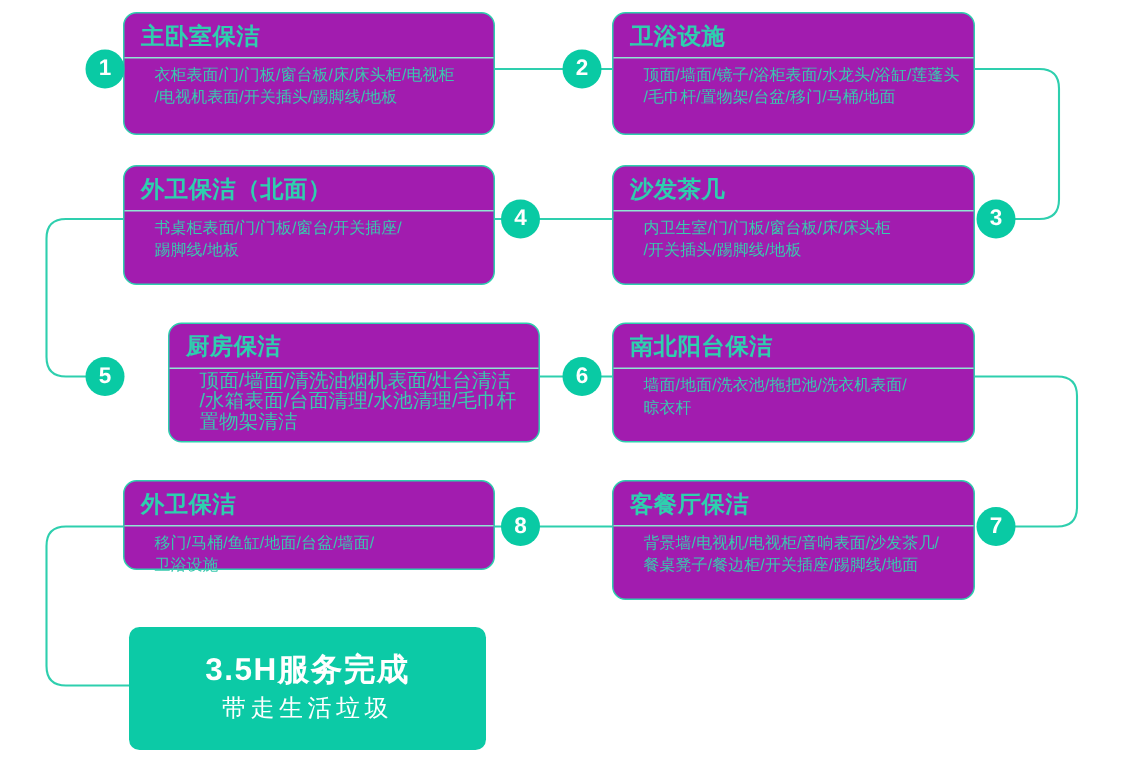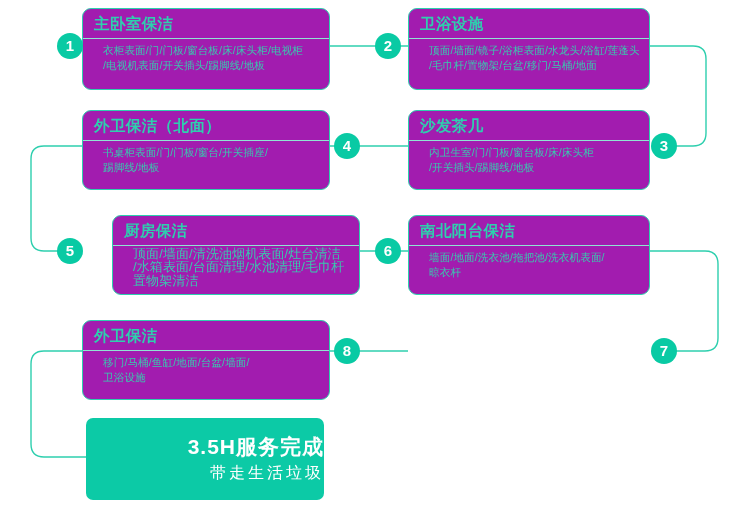--- a/index.html
+++ b/index.html
@@ -66,21 +66,21 @@
   
   #banner{
     position:absolute;
     left:86px;top:418px;
     width:238px;height:82px;
     background:#0ccaa6;
     border-radius:7px;
     z-index:4;
     display:flex;
     flex-direction:column;
-    align-items:flex-end;
+    align-items:center;
     justify-content:center;
   }
   #banner .l1{
     color:#ffffff;font-size:21px;font-weight:bold;letter-spacing:1px;
     line-height:26px;
   }
   #banner .l2{
     color:#ffffff;font-size:16px;font-weight:normal;letter-spacing:3px;
     line-height:25px;
   }
@@ -153,28 +153,34 @@
   <div class="num" style="left:57px;top:238px;">5</div>
 
   <div class="card" style="left:408px;top:215px;width:242px;height:80px;">
     <div class="card-title">南北阳台保洁</div>
     <div class="card-rule"></div>
     <div class="card-body">墙面/地面/洗衣池/拖把池/洗衣机表面/
 晾衣杆</div>
   </div>
   <div class="num" style="left:375px;top:238px;">6</div>
 
-  <div class="card" style="left:82px;top:320px;width:248px;height:80px;padding-left:32px;">
+  <div class="card" style="left:82px;top:320px;width:248px;height:60px;padding-left:32px;">
     <div class="card-title">外卫保洁</div>
     <div class="card-rule"></div>
     <div class="card-body">移门/马桶/鱼缸/地面/台盆/墙面/
 卫浴设施</div>
   </div>
   <div class="num" style="left:334px;top:338px;">8</div>
 
+  <div class="card" style="left:408px;top:320px;width:242px;height:80px;">
+    <div class="card-title">客餐厅保洁</div>
+    <div class="card-rule"></div>
+    <div class="card-body">背景墙/电视机/电视柜/音响表面/沙发茶几/
+餐桌凳子/餐边柜/开关插座/踢脚线/地面</div>
+  </div>
   <div class="num" style="left:651px;top:338px;">7</div>
 
   <div id="banner">
     <div class="l1">3.5H服务完成</div>
     <div class="l2">带走生活垃圾</div>
   </div>
 
 </div>
 
 </body></html>

